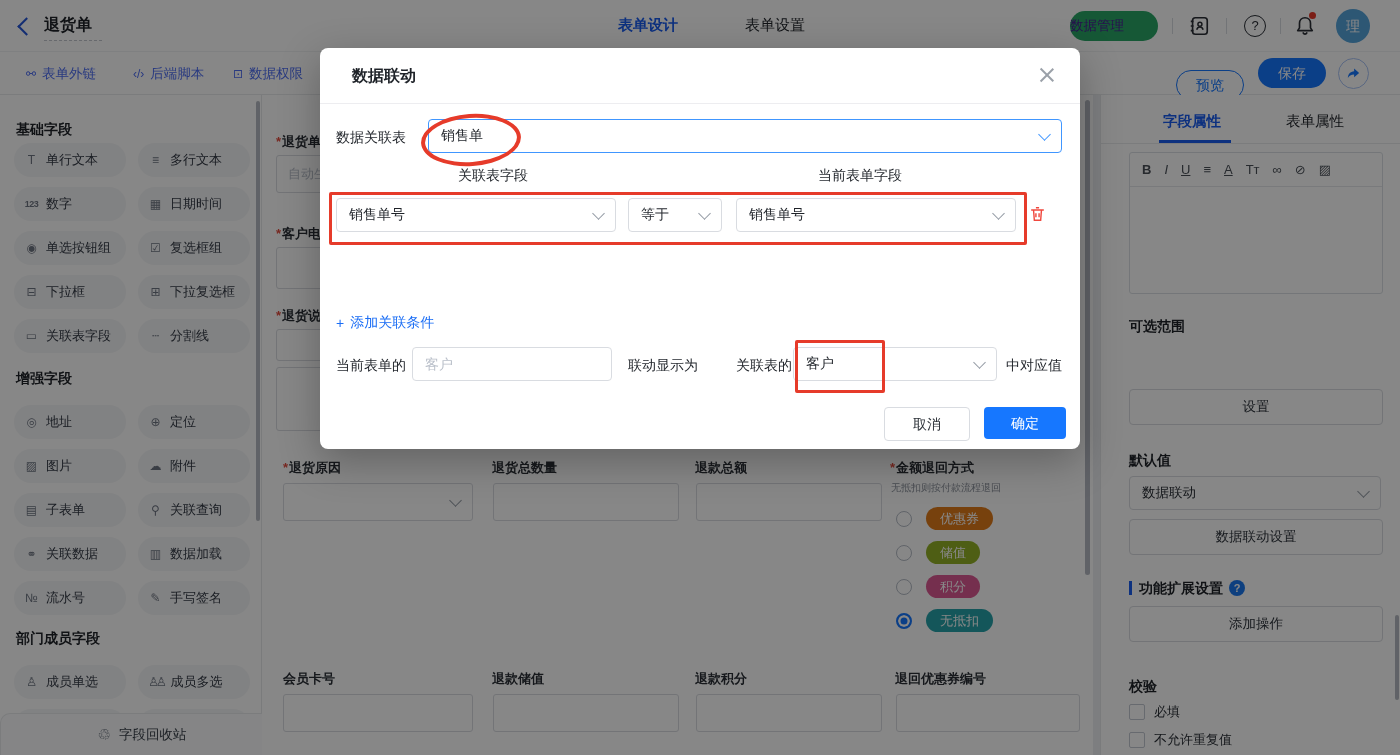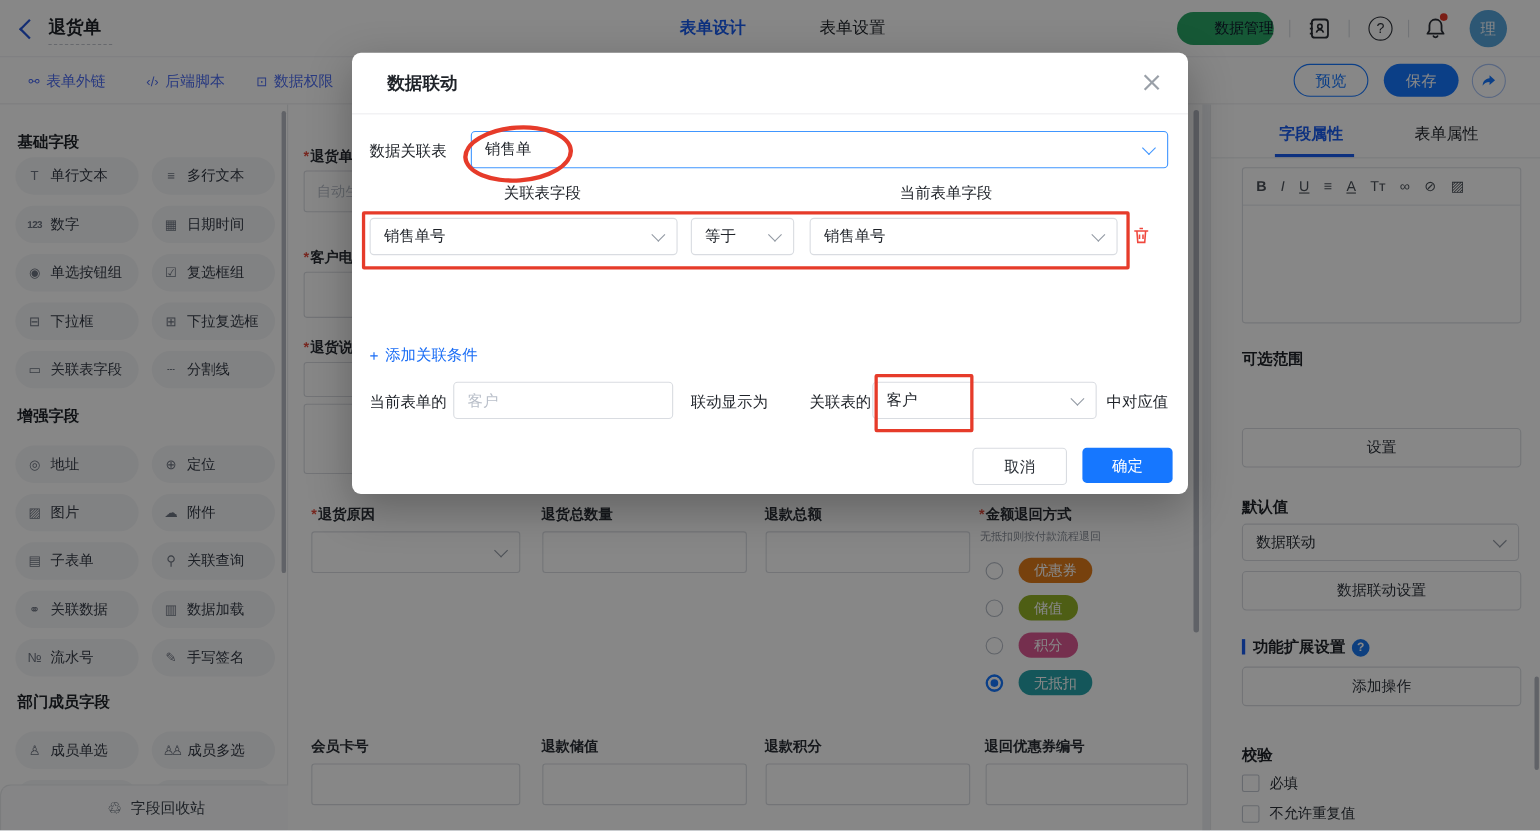--- a/index.html
+++ b/index.html
@@ -6,21 +6,21 @@
   #app{position:relative;width:1400px;height:755px;overflow:hidden;background:#eceef1;
        font-family:"Liberation Sans","DejaVu Sans",sans-serif;color:#1f2329;font-size:14px}
   .abs{position:absolute;box-sizing:border-box}
   
   .topbar{left:0;top:0;width:1400px;height:52px;background:#fff;border-bottom:1px solid #f0f1f4}
   .backchev{width:11px;height:11px;border-left:2.6px solid #2456d9;border-bottom:2.6px solid #2456d9;transform:rotate(45deg)}
   .tb-title{font-size:16px;font-weight:700;color:#1f2329}
   .dashline{border-bottom:1px dashed #c3c7cf}
   .tab{font-size:15px;color:#1f2329;cursor:pointer}
   .tab.active{color:#1a5df0;font-weight:600}
-  .greenbtn{background:#2aa767;color:#0f172a;border-radius:16px;height:30px;line-height:30px;text-align:right;font-size:13.5px}
+  .greenbtn{background:#2aa767;color:#4c1d95;border-radius:16px;height:30px;line-height:30px;text-align:left;font-size:13.5px}
   .vsep{width:1px;height:16px;background:#d8dbe0}
   .circ-help{width:22px;height:22px;border:1.6px solid #2b2f36;border-radius:50%;text-align:center;line-height:20px;font-size:13px;color:#2b2f36}
   .avatar{width:34px;height:34px;border-radius:50%;background:#55a4dc;color:#fff;text-align:center;line-height:34px;font-size:14px}
   .reddot{width:7px;height:7px;border-radius:50%;background:#e8392b}
   
   .toolbar{left:0;top:52px;width:1400px;height:43px;background:#fff;border-bottom:1px solid #e8eaed}
   .tlink{display:flex;align-items:center;gap:6px;color:#4e6ef2;font-size:13.5px;cursor:pointer}
   .tlink .ticon{font-size:12px}
   .outlinebtn{border:1px solid #1677ff;color:#1677ff;background:#fff;border-radius:16px;height:30px;line-height:28px;text-align:center;font-size:14px}
   .bluebtn{background:#1677ff;color:#fff;border-radius:16px;height:30px;line-height:30px;text-align:center;font-size:14px}
@@ -124,21 +124,21 @@
       <span>表单外链</span>
     </div>
     <div class="abs tlink" style="left:133px;top:13px">
       <span class="ticon">‹/›</span>
       <span>后端脚本</span>
     </div>
     <div class="abs tlink" style="left:233px;top:13px">
       <span class="ticon">⊡</span>
       <span>数据权限</span>
     </div>
-    <div class="abs outlinebtn" style="left:1176px;top:6px;width:68px">预览</div>
+    <div class="abs outlinebtn" style="left:1176px;top:18px;width:68px">预览</div>
     <div class="abs bluebtn" style="left:1258px;top:6px;width:68px">保存</div>
     <div class="abs sharecirc" style="left:1338px;top:6px">
       <svg width="15" height="15" viewBox="0 0 24 24">
           <path d="M13 4l8 7-8 7v-4.5C8 13.5 5 15.5 3 19c0-6 4-10.2 10-10.8z" fill="#1677ff"></path>
         </svg>
     </div>
   </div>
 
   <div class="abs sidebar">
     <div class="sechead" style="top:26px">基础字段</div>

